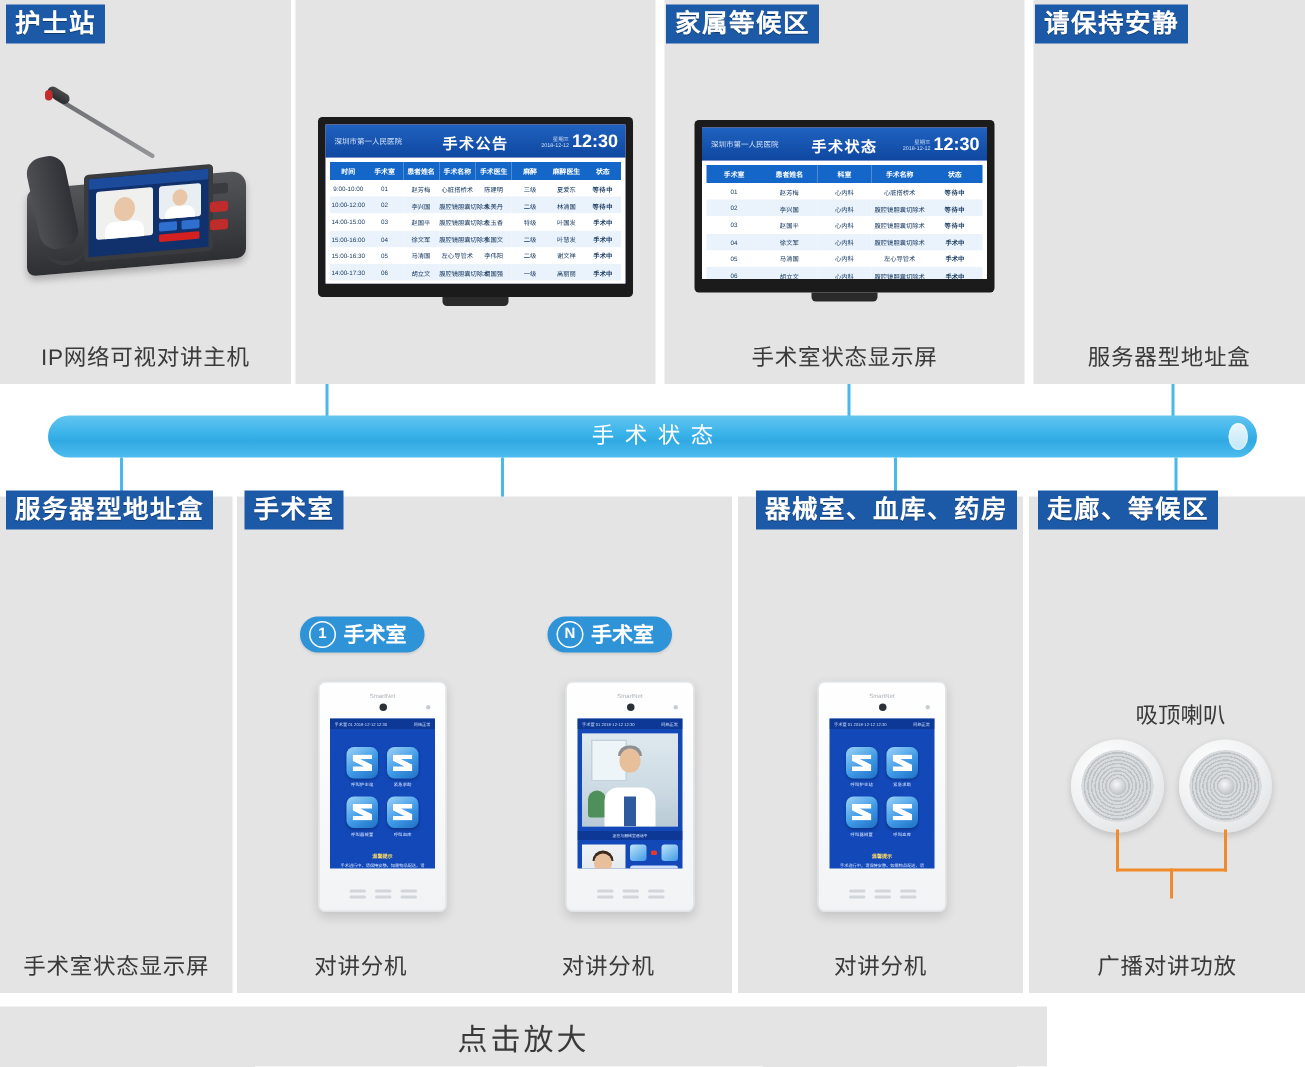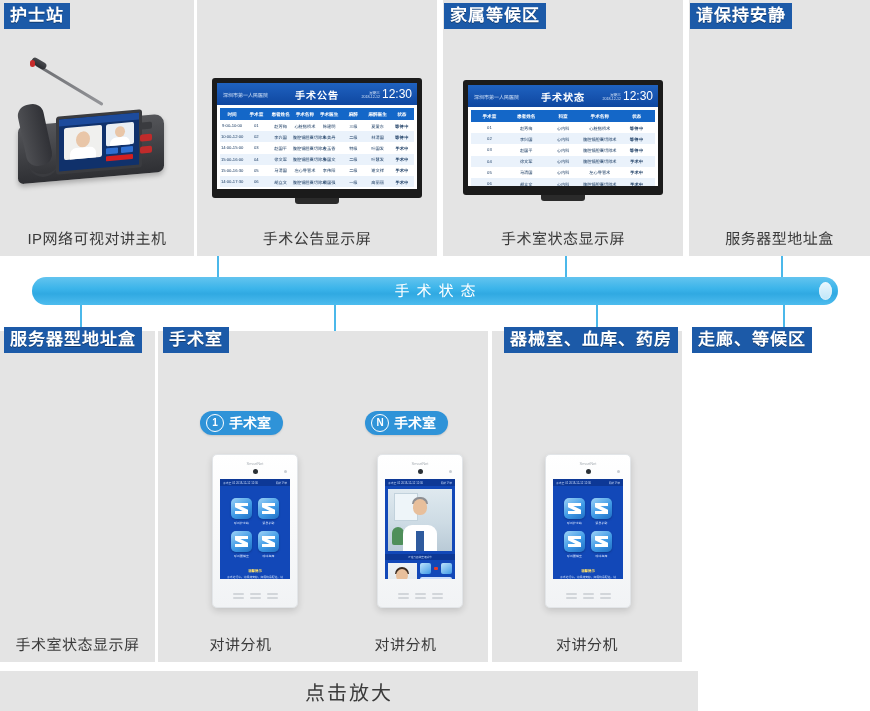--- a/index.html
+++ b/index.html
@@ -133,21 +133,21 @@
   .tv-stand{position:absolute;left:50%;transform:translateX(-50%);bottom:-6px;width:44px;height:6px;background:#2a2a2a;border-radius:0 0 3px 3px;}
   .scr-head{
     position:relative;height:22px;
     background:linear-gradient(to bottom,#1f62c0,#0f47a0);
     color:#fff;display:flex;align-items:center;
   }
   .scr-hosp{position:absolute;left:6px;font-size:5px;color:#cfe0f7;white-space:nowrap;}
   .scr-title{width:100%;text-align:center;font-size:10px;font-weight:bold;letter-spacing:1px;}
   .scr-clock{position:absolute;right:5px;display:flex;align-items:flex-end;gap:2px;}
   .scr-date{font-size:3.6px;line-height:4.6px;color:#cfe0f7;text-align:right;}
-  .scr-time{font-size:12px;font-weight:normal;line-height:12px;}
+  .scr-time{font-size:12px;font-weight:bold;line-height:12px;}
   .scr-body{background:#ffffff;padding:3px;}
   table.scr-tbl{width:100%;border-collapse:collapse;table-layout:fixed;}
   table.scr-tbl th{
     background:#1467c8;color:#ffffff;font-size:4.6px;font-weight:bold;
     padding:3px 0;text-align:center;white-space:nowrap;
   }
   table.scr-tbl td{
     font-size:4.2px;color:#1b3c63;padding:2.6px 0;text-align:center;white-space:nowrap;
   }
   table.scr-tbl tr.odd td{background:#ffffff;}
@@ -370,21 +370,20 @@
                   <td>高丽丽</td>
                   <td class="st-run">手术中</td>
                 </tr>
               </tbody>
           </table>
         </div>
 
       </div>
       <div class="tv-stand"></div>
     </div>
-    <div class="panel-caption">手术公告显示屏</div>
   </div>
 
   <div class="panel" style="left:443px;top:0;width:240px;height:256px;">
     <div class="tv" style="left:20px;top:80px;width:200px;height:115px;">
       <div class="tv-screen">
         <div class="scr-head">
           <div class="scr-hosp">深圳市第一人民医院</div>
           <div class="scr-title">手术状态</div>
           <div class="scr-clock">
             <div class="scr-date">
@@ -641,20 +640,31 @@
           </div>
           <div>
             <i></i>
             <i></i>
           </div>
       </div>
     </div>
     <div class="panel-caption">对讲分机</div>
   </div>
 
+  <div class="panel" style="left:686px;top:331px;width:184px;height:331px;">
+    <div class="spk-title" style="left:56px;top:134px;width:90px;">吸顶喇叭</div>
+    <div class="spk" style="left:28px;top:162px;"></div>
+    <div class="spk" style="left:100px;top:162px;"></div>
+    <div class="spk-wire" style="left:58px;top:222px;width:2px;height:28px;"></div>
+    <div class="spk-wire" style="left:130px;top:222px;width:2px;height:28px;"></div>
+    <div class="spk-wire" style="left:58px;top:248px;width:74px;height:2px;"></div>
+    <div class="spk-wire" style="left:94px;top:248px;width:2px;height:20px;"></div>
+
+    <div class="panel-caption">广播对讲功放</div>
+  </div>
 
   <div class="zone-tag" style="left:4px;top:327px;">服务器型地址盒</div>
   <div class="zone-tag" style="left:163px;top:327px;">手术室</div>
   <div class="zone-tag" style="left:504px;top:327px;">器械室、血库、药房</div>
   <div class="zone-tag" style="left:692px;top:327px;">走廊、等候区</div>
 
   <div class="bottom-bar">
     <span>点击放大</span>
   </div>
 

